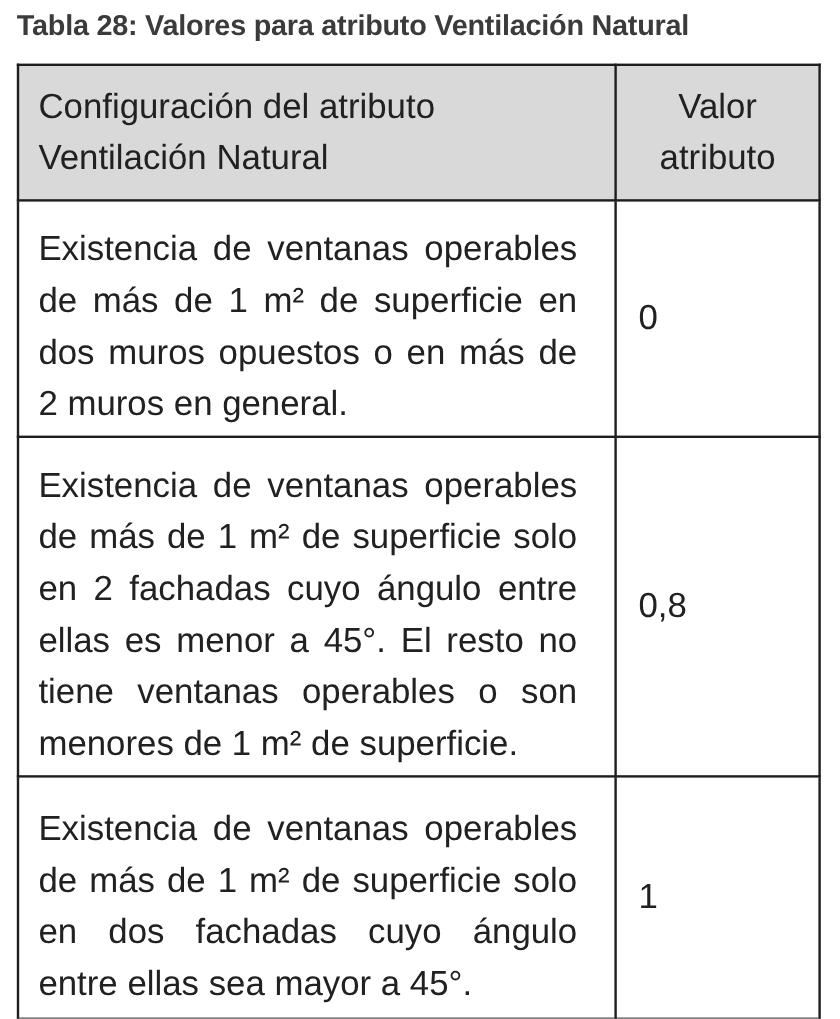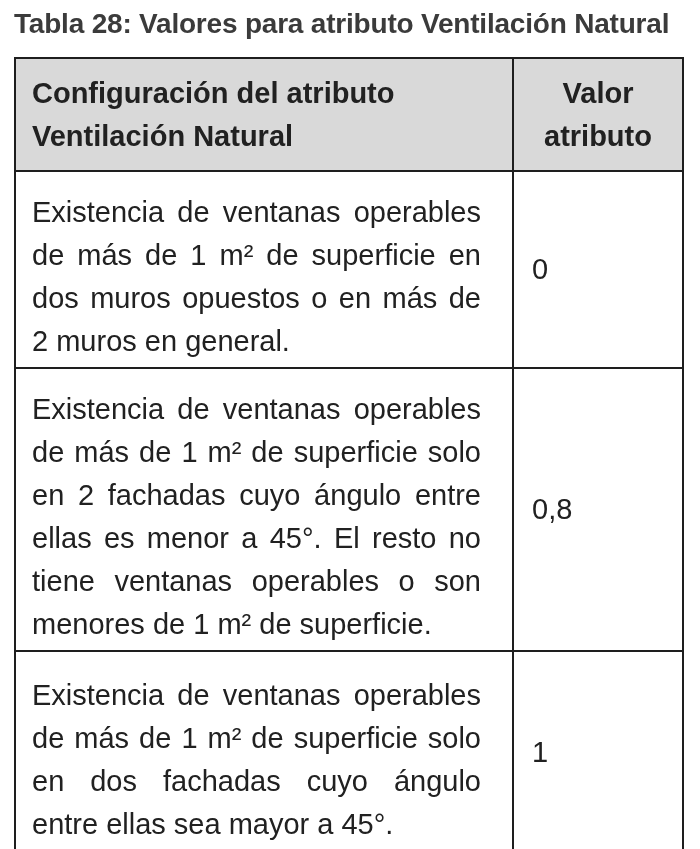--- a/index.html
+++ b/index.html
@@ -12,21 +12,21 @@
   .page {
     width: 700px;
     height: 849px;
     background: #ffffff;
     overflow: hidden;
     box-sizing: border-box;
     padding: 8px 0 0 14px;
   }
   .caption {
     margin: 0 0 17px 0;
-    font-size: 28px;
+    font-size: 24px;
     font-weight: bold;
     color: #3b3b3b;
     letter-spacing: -0.2px;
     white-space: nowrap;
   }
   table.attr-table {
     border-collapse: collapse;
     table-layout: fixed;
     width: 668px;
     background: #ffffff;
@@ -40,28 +40,28 @@
     line-height: 43px;
   }
   col.c-config { width: 498px; }
   col.c-value  { width: 170px; }
 
   tr.header-row { height: 113px; }
   th.cfg-h {
     background: #d9d9d9;
     text-align: left;
     vertical-align: middle;
-    font-weight: bold;
+    font-weight: normal;
     padding: 2px 34px 2px 16px;
   }
   th.val-h {
     background: #d9d9d9;
     text-align: center;
     vertical-align: middle;
-    font-weight: bold;
+    font-weight: normal;
     padding: 2px 12px;
   }
 
   tr.row-0 { height: 187px; }
   tr.row-1 { height: 268px; }
   tr.row-2 { height: 202px; }
 
   td.cfg {
     text-align: justify;
     vertical-align: middle;

